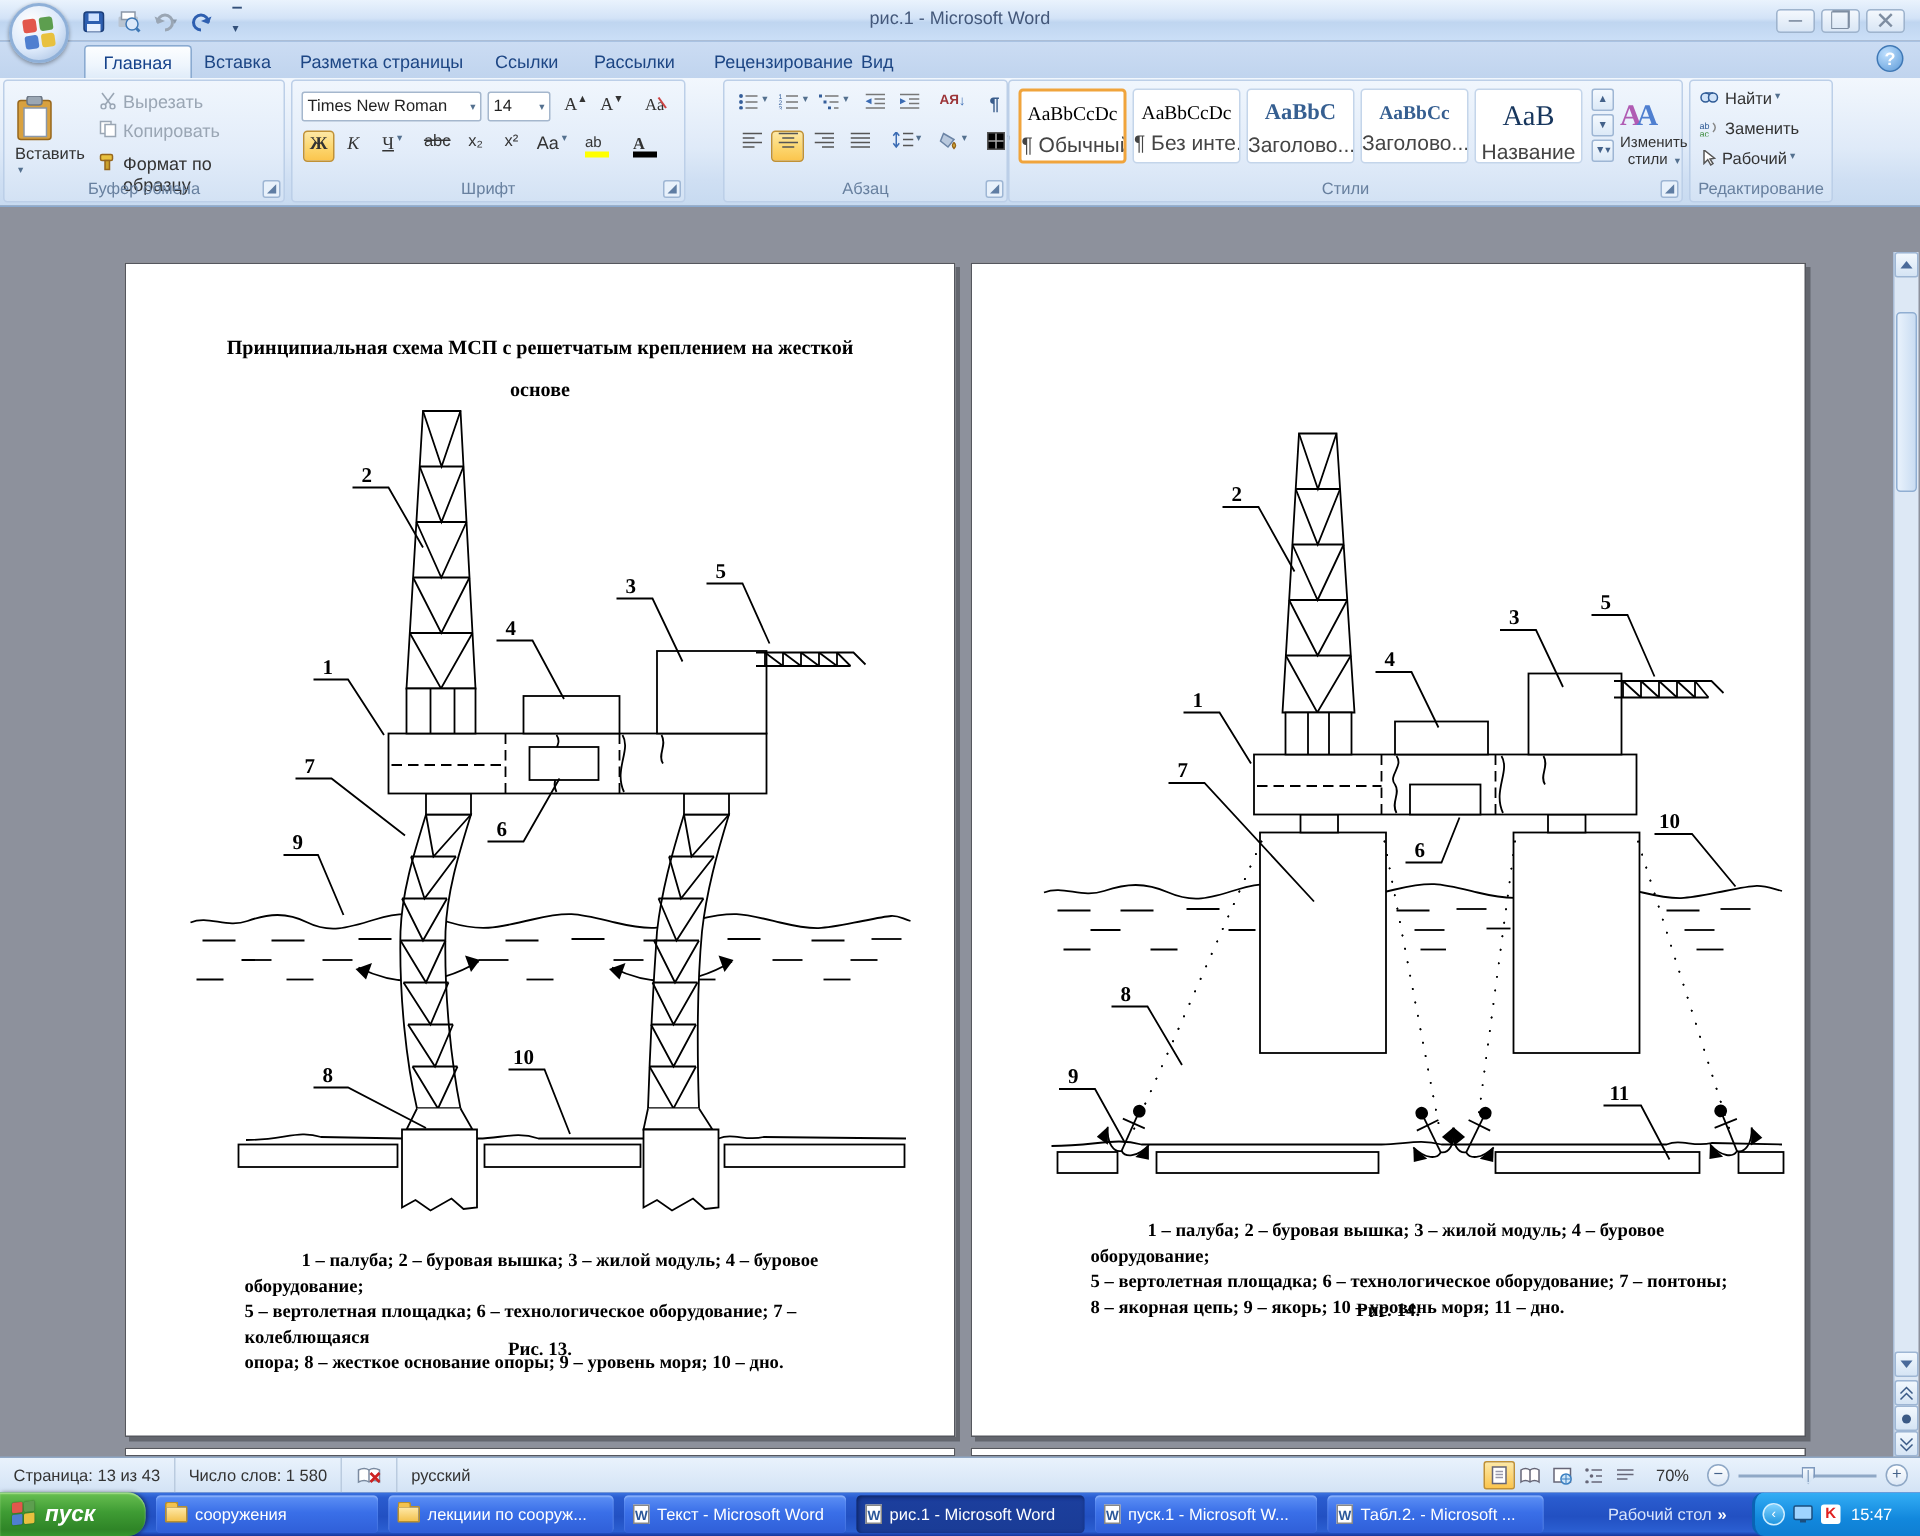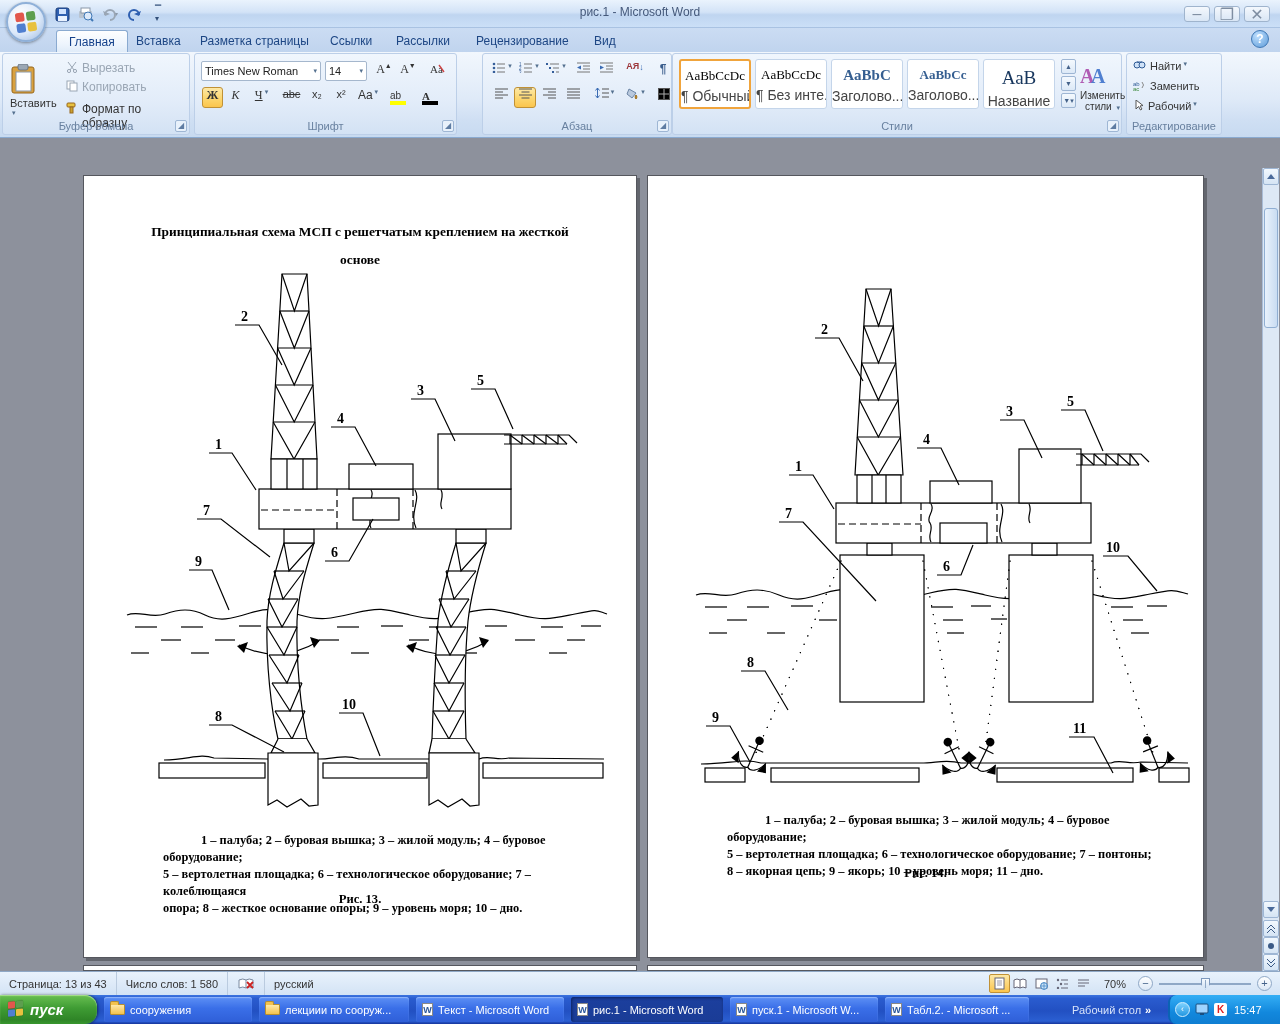--- a/index.html
+++ b/index.html
@@ -204,21 +204,21 @@
     </div>
   </div>
 
   <div class="tabrow">
     <div class="tab active" style="left:56px">Главная</div>
     <div class="tab" style="left:124px">Вставка</div>
     <div class="tab" style="left:188px">Разметка страницы</div>
     <div class="tab" style="left:318px">Ссылки</div>
     <div class="tab" style="left:384px">Рассылки</div>
     <div class="tab" style="left:464px">Рецензирование</div>
-    <div class="tab" style="left:582px">Вид</div>
+    <div class="tab" style="left:562px">Вид</div>
   </div>
   <div class="helpbtn">?</div>
 
   <div class="ribbon">
 
     <div class="rgroup" style="left:2px;width:188px">
       <div class="rbtn" style="left:6px;top:4px;width:52px;height:64px;flex-direction:column">
         <span>
           <svg width="26" height="30">
               <rect x="2" y="3" width="22" height="26" rx="2" fill="#d9a13f" stroke="#97671d"></rect>

